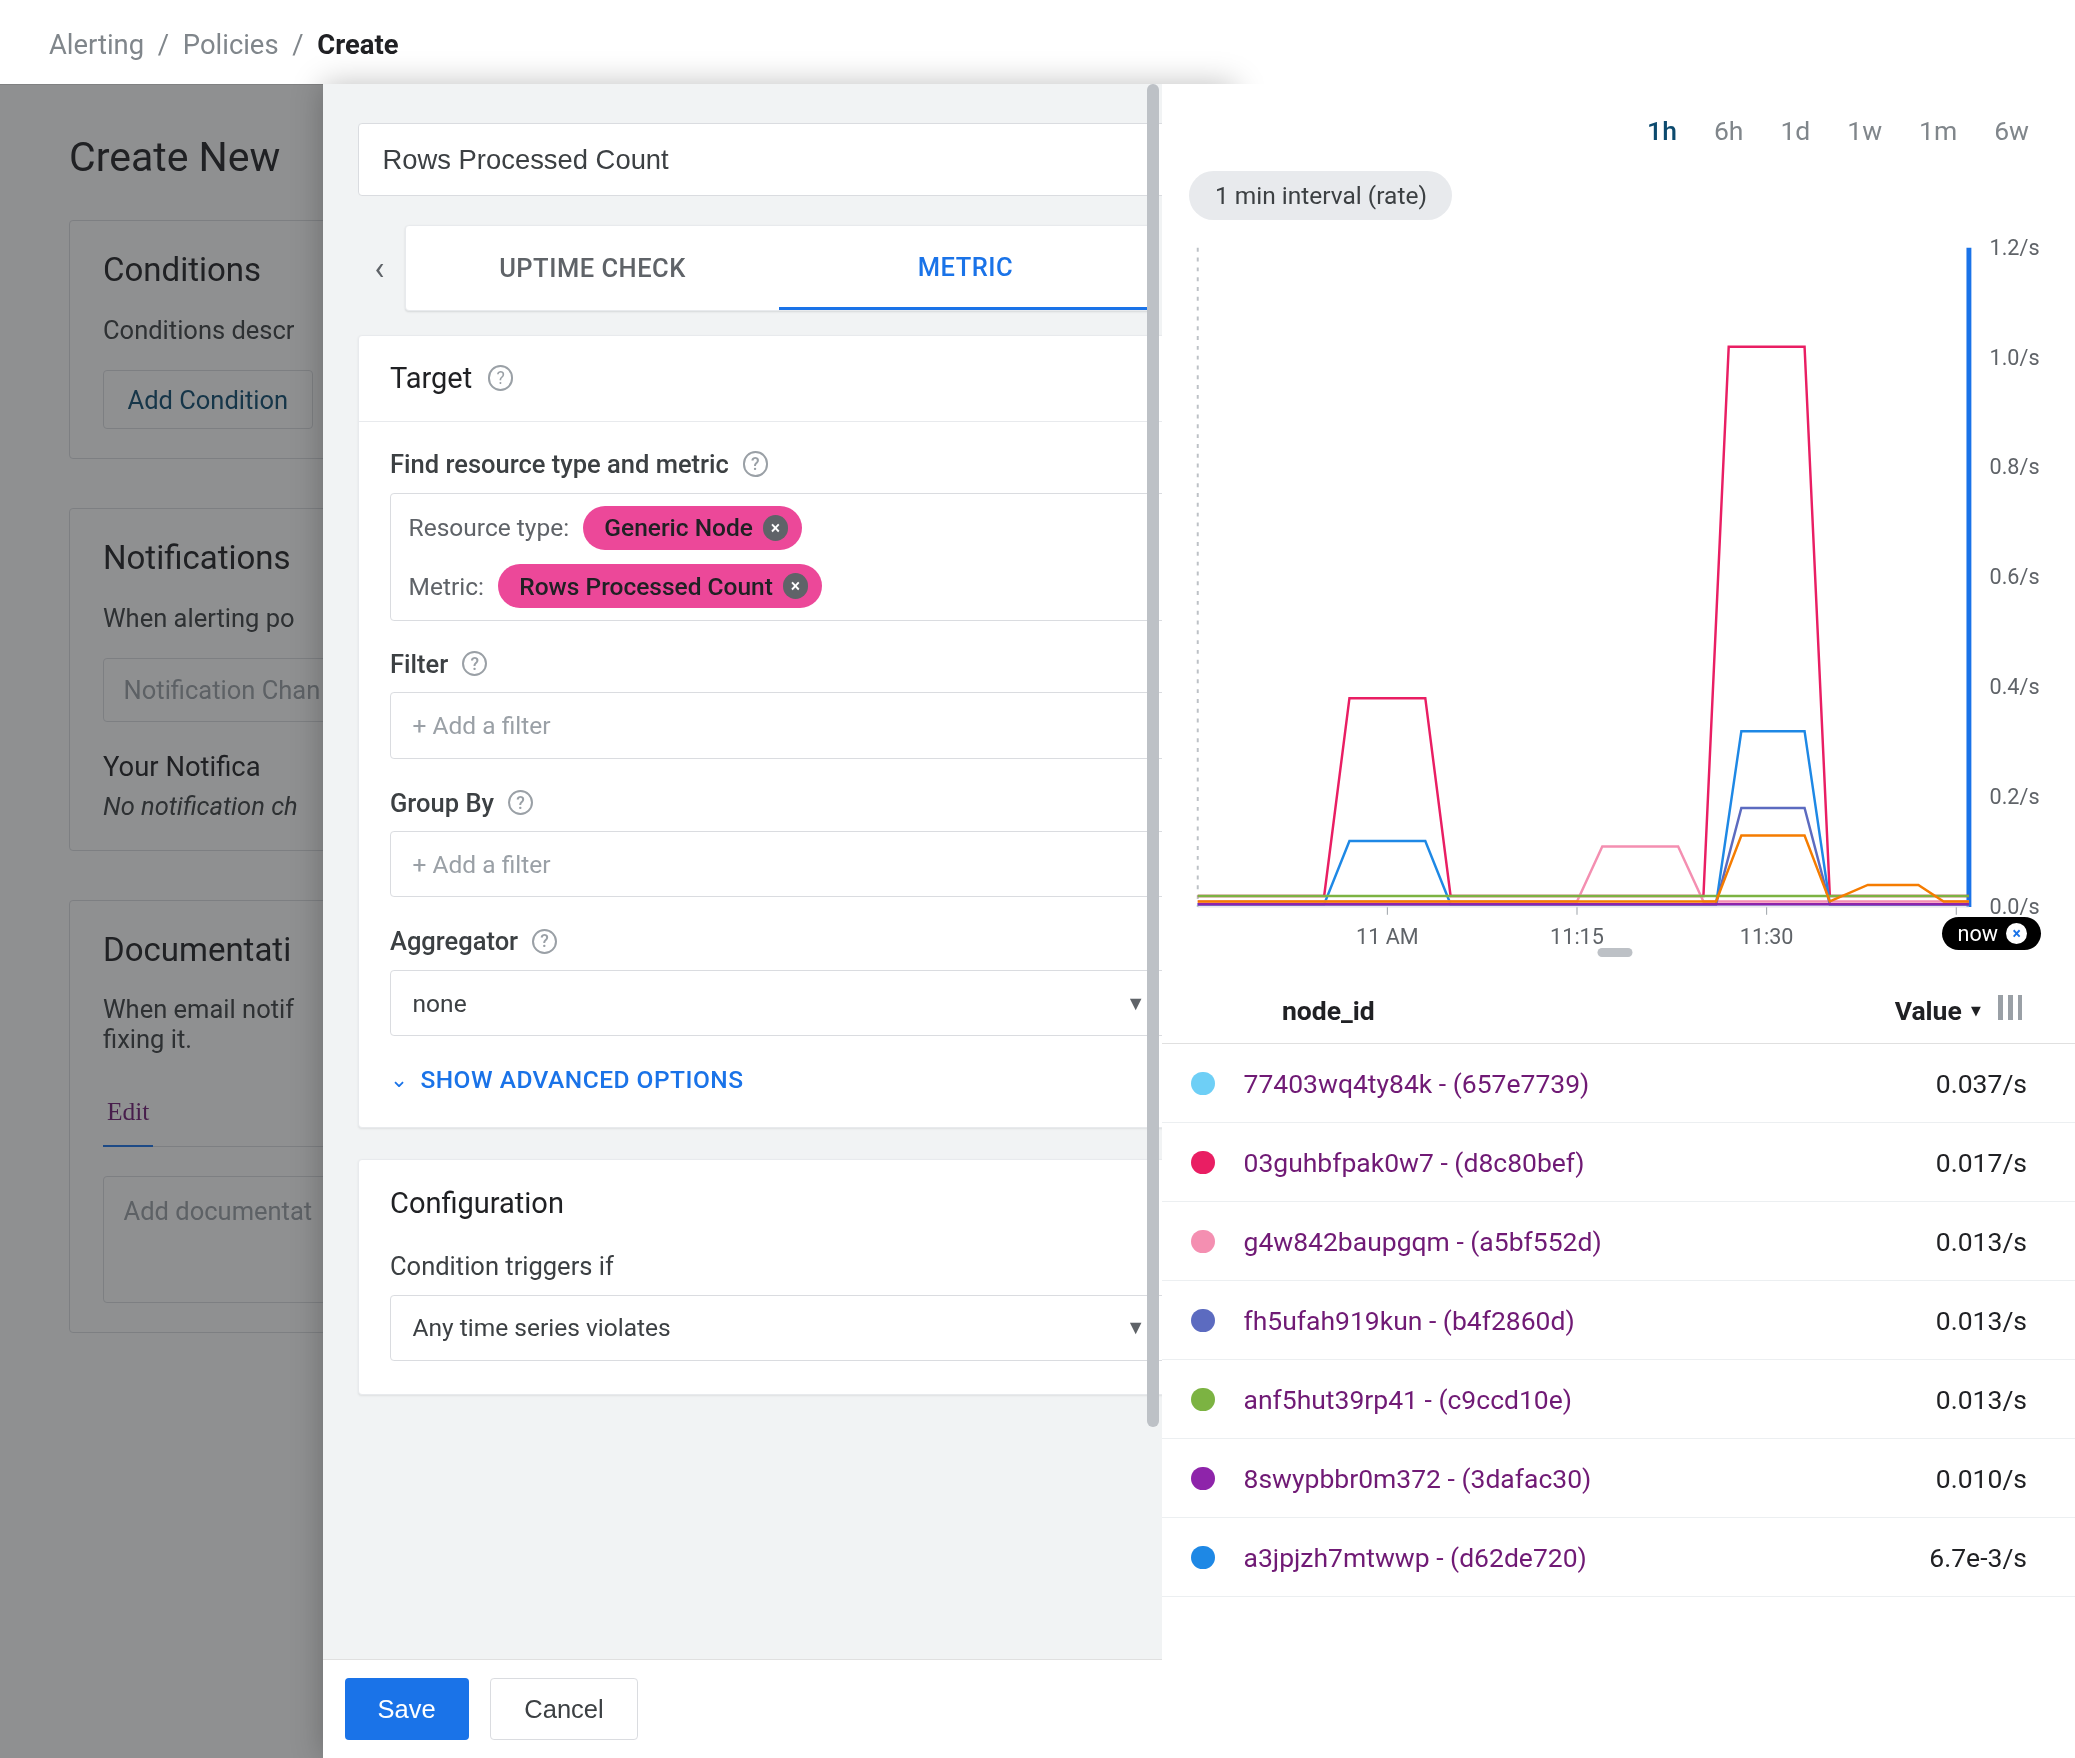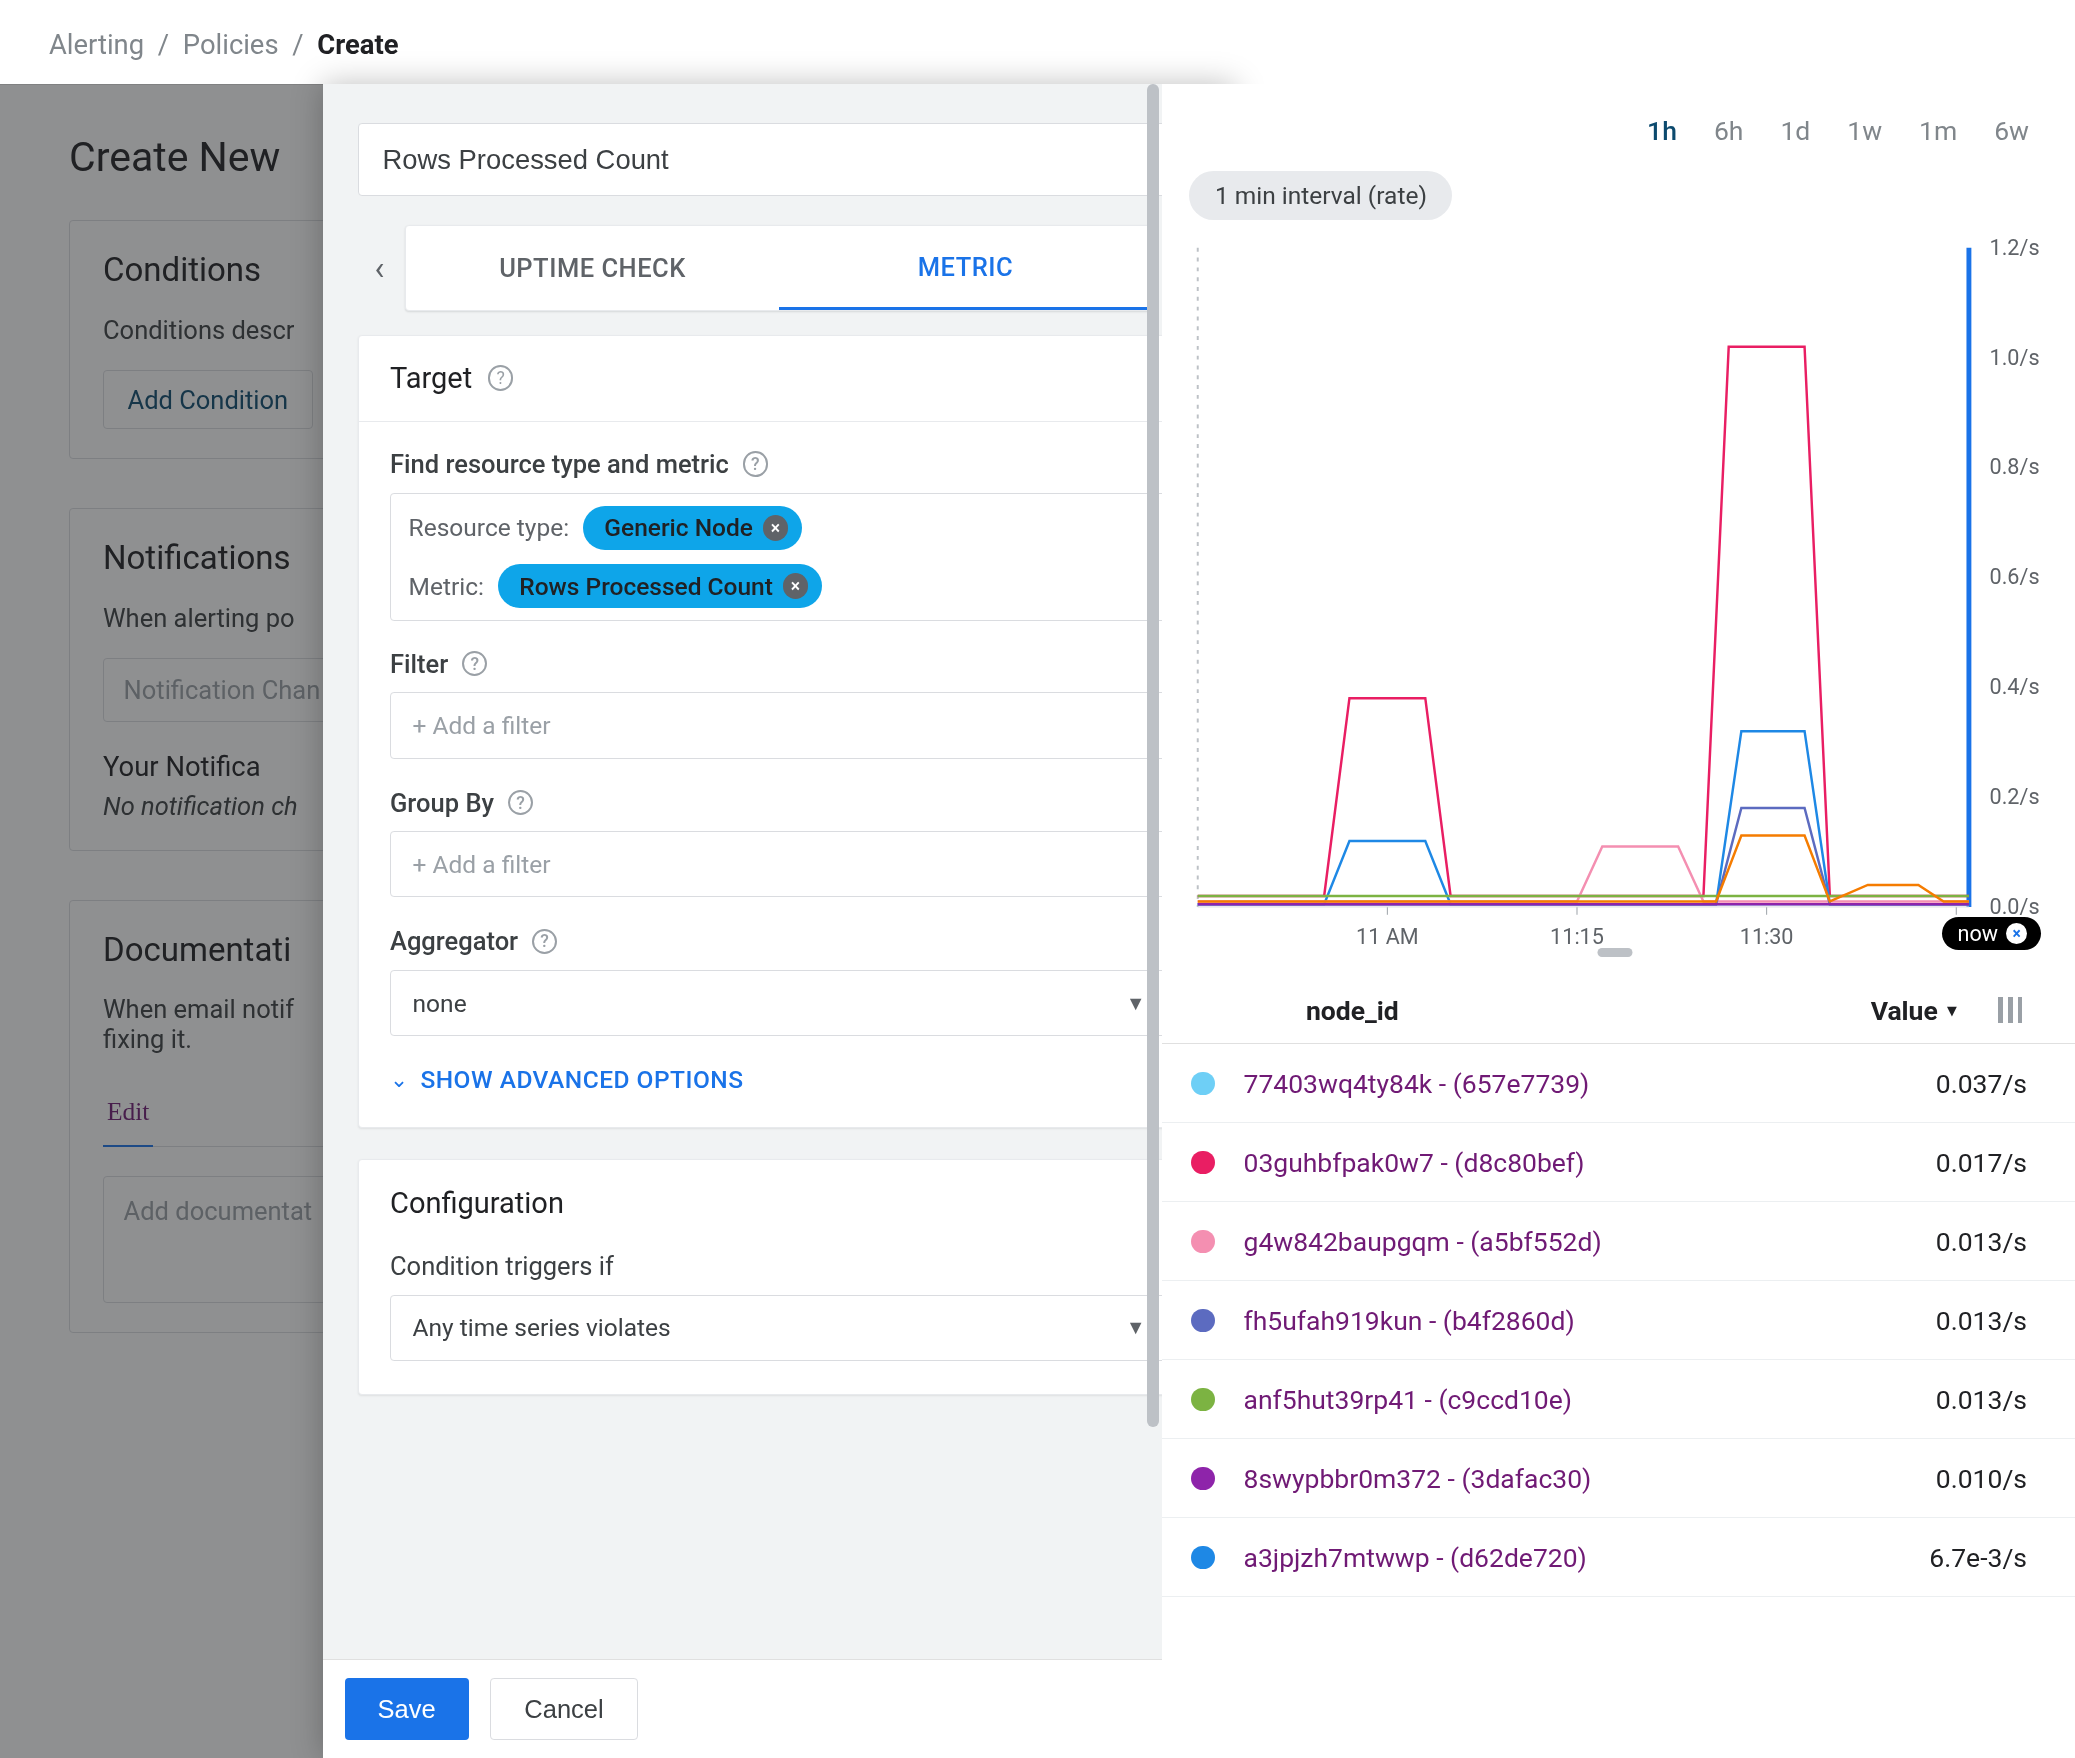--- a/index.html
+++ b/index.html
@@ -46,21 +46,21 @@
   .card { background:#fff; border:1px solid #e8eaed; border-radius:3.9px; box-shadow: 0 1px 2px rgba(60,64,67,.1); margin-bottom: 31px; }
   .card-header { padding: 25.5px 31px; border-bottom:1px solid #e8eaed; display:flex; align-items:center; gap:15.7px; }
   .card-header h3 { font-size:29px; font-weight:400; }
   .help-icon { width:25.5px; height:25.5px; border:2px solid #9aa0a6; border-radius:50%; display:inline-flex; align-items:center; justify-content:center; font-size:17.6px; color:#9aa0a6; flex:none; }
   .card-body { padding: 27.4px 31px 33px; }
 
   .label-row { display:flex; align-items:center; gap:13.7px; font-size:25.5px; color:#3c4043; margin-bottom: 13.7px; font-weight:500; }
   .chip-field { border:1px solid #dadce0; border-radius:3.9px; padding: 11.8px 17.6px; display:flex; flex-direction:column; gap: 13.7px; margin-bottom: 27.4px; }
   .chip-row { display:flex; align-items:center; gap:13.7px; }
   .chip-label { font-size:24.5px; color:#5f6368; }
-  .chip { background:#0ea5e9; border-radius: 979px; padding: 7.8px 13.7px 7.8px 21.6px; display:flex; align-items:center; gap:9.8px; font-size:24.5px; color:#202124; font-weight:500; }
+  .chip { background:#ec4899; border-radius: 979px; padding: 7.8px 13.7px 7.8px 21.6px; display:flex; align-items:center; gap:9.8px; font-size:24.5px; color:#202124; font-weight:500; }
   .chip .x { width:25.5px; height:25.5px; border-radius:50%; background:#5f6368; color:#fff; display:inline-flex; align-items:center; justify-content:center; font-size:17.6px; }
 
   .text-field { border:1px solid #dadce0; border-radius:3.9px; padding: 17.6px 21.6px; font-size:24.5px; color:#9aa0a6; margin-bottom: 29px; }
   .select { border:1px solid #dadce0; border-radius:3.9px; padding: 17.6px 21.6px; font-size:24.5px; color:#3c4043; display:flex; justify-content:space-between; align-items:center; margin-bottom: 29px; }
   .select .caret { color:#5f6368; font-size:19.6px; }
 
   .adv-link { color:#1a73e8; font-size:24.5px; font-weight:500; letter-spacing:0.5px; display:flex; align-items:center; gap:11.8px; margin-top: 5.9px; }
   .adv-link .chev { font-size:21.6px; }
 
   .panel-footer { flex: none; background:#fff; border-top:1px solid #e0e0e0; padding: 17.6px 21.6px; display:flex; gap:21.6px; }
@@ -78,21 +78,21 @@
   .interval-chip { display:inline-block; margin: 7.8px 0 0 27.4px; background:#e8eaed; border-radius:979px; padding: 9.8px 25.5px; font-size:24.5px; color:#3c4043; }
 
   .chart-wrap { margin: 17.6px 29px 0 21.6px; position:relative; height: 716px; }
   .chart-svg { width:100%; height:100%; }
   .axis-label { font-size:22px; fill:#5f6368; }
   .now-pill { position:absolute; right:5.9px; bottom:3.9px; background:#000000; color:#fff; border-radius:979px; padding:3.9px 13.7px 3.9px 15.7px; font-size:21.6px; display:flex; align-items:center; gap:7.8px;margin-top:45px; }
   .now-pill .x { width:21.6px; height:21.6px; border-radius:50%; background:#fff; color:#1a73e8; display:inline-flex; align-items:center; justify-content:center; font-size:15.7px; font-weight:700; }
   .handle { position:absolute; left:50%; transform:translateX(-50%); bottom:-3.9px; width:35px; height:9.8px; border-radius:4.9px; background:#bdc1c6; }
 
   .legend { margin: 23.5px 0 0 0; }
-  .legend-head { display:flex; align-items:center; padding: 17.6px 49px 17.6px 67px; border-bottom:1px solid #e0e0e0;gap:24px; }
+  .legend-head { display:flex; padding: 17.6px 49px 17.6px 67px; border-bottom:1px solid #e0e0e0; }
   .legend-head .col-node { flex:1; font-weight:700; font-size:26.5px; }
   .legend-head .col-val { font-weight:700; font-size:26.5px; display:flex; align-items:center; gap:9.8px; }
   .legend-head .sort-caret { font-size:17.6px; }
   .cols-icon { width:29px; height:25.5px; margin-left:17.6px; background: repeating-linear-gradient(90deg,#9aa0a6 0 4.9px, transparent 4.9px 9.8px); }
   .legend-row { display:flex; align-items:center; padding: 23.5px 49px 23.5px 29px; border-bottom:1px solid #eceff1; font-size:26.5px; }
   .dot { width:23.5px; height:23.5px; border-radius:50%; margin-right: 29px; flex:none; }
   .node { flex:1; color:#701a75; }
   .val { color:#202124; }
 </style>
 </head>

